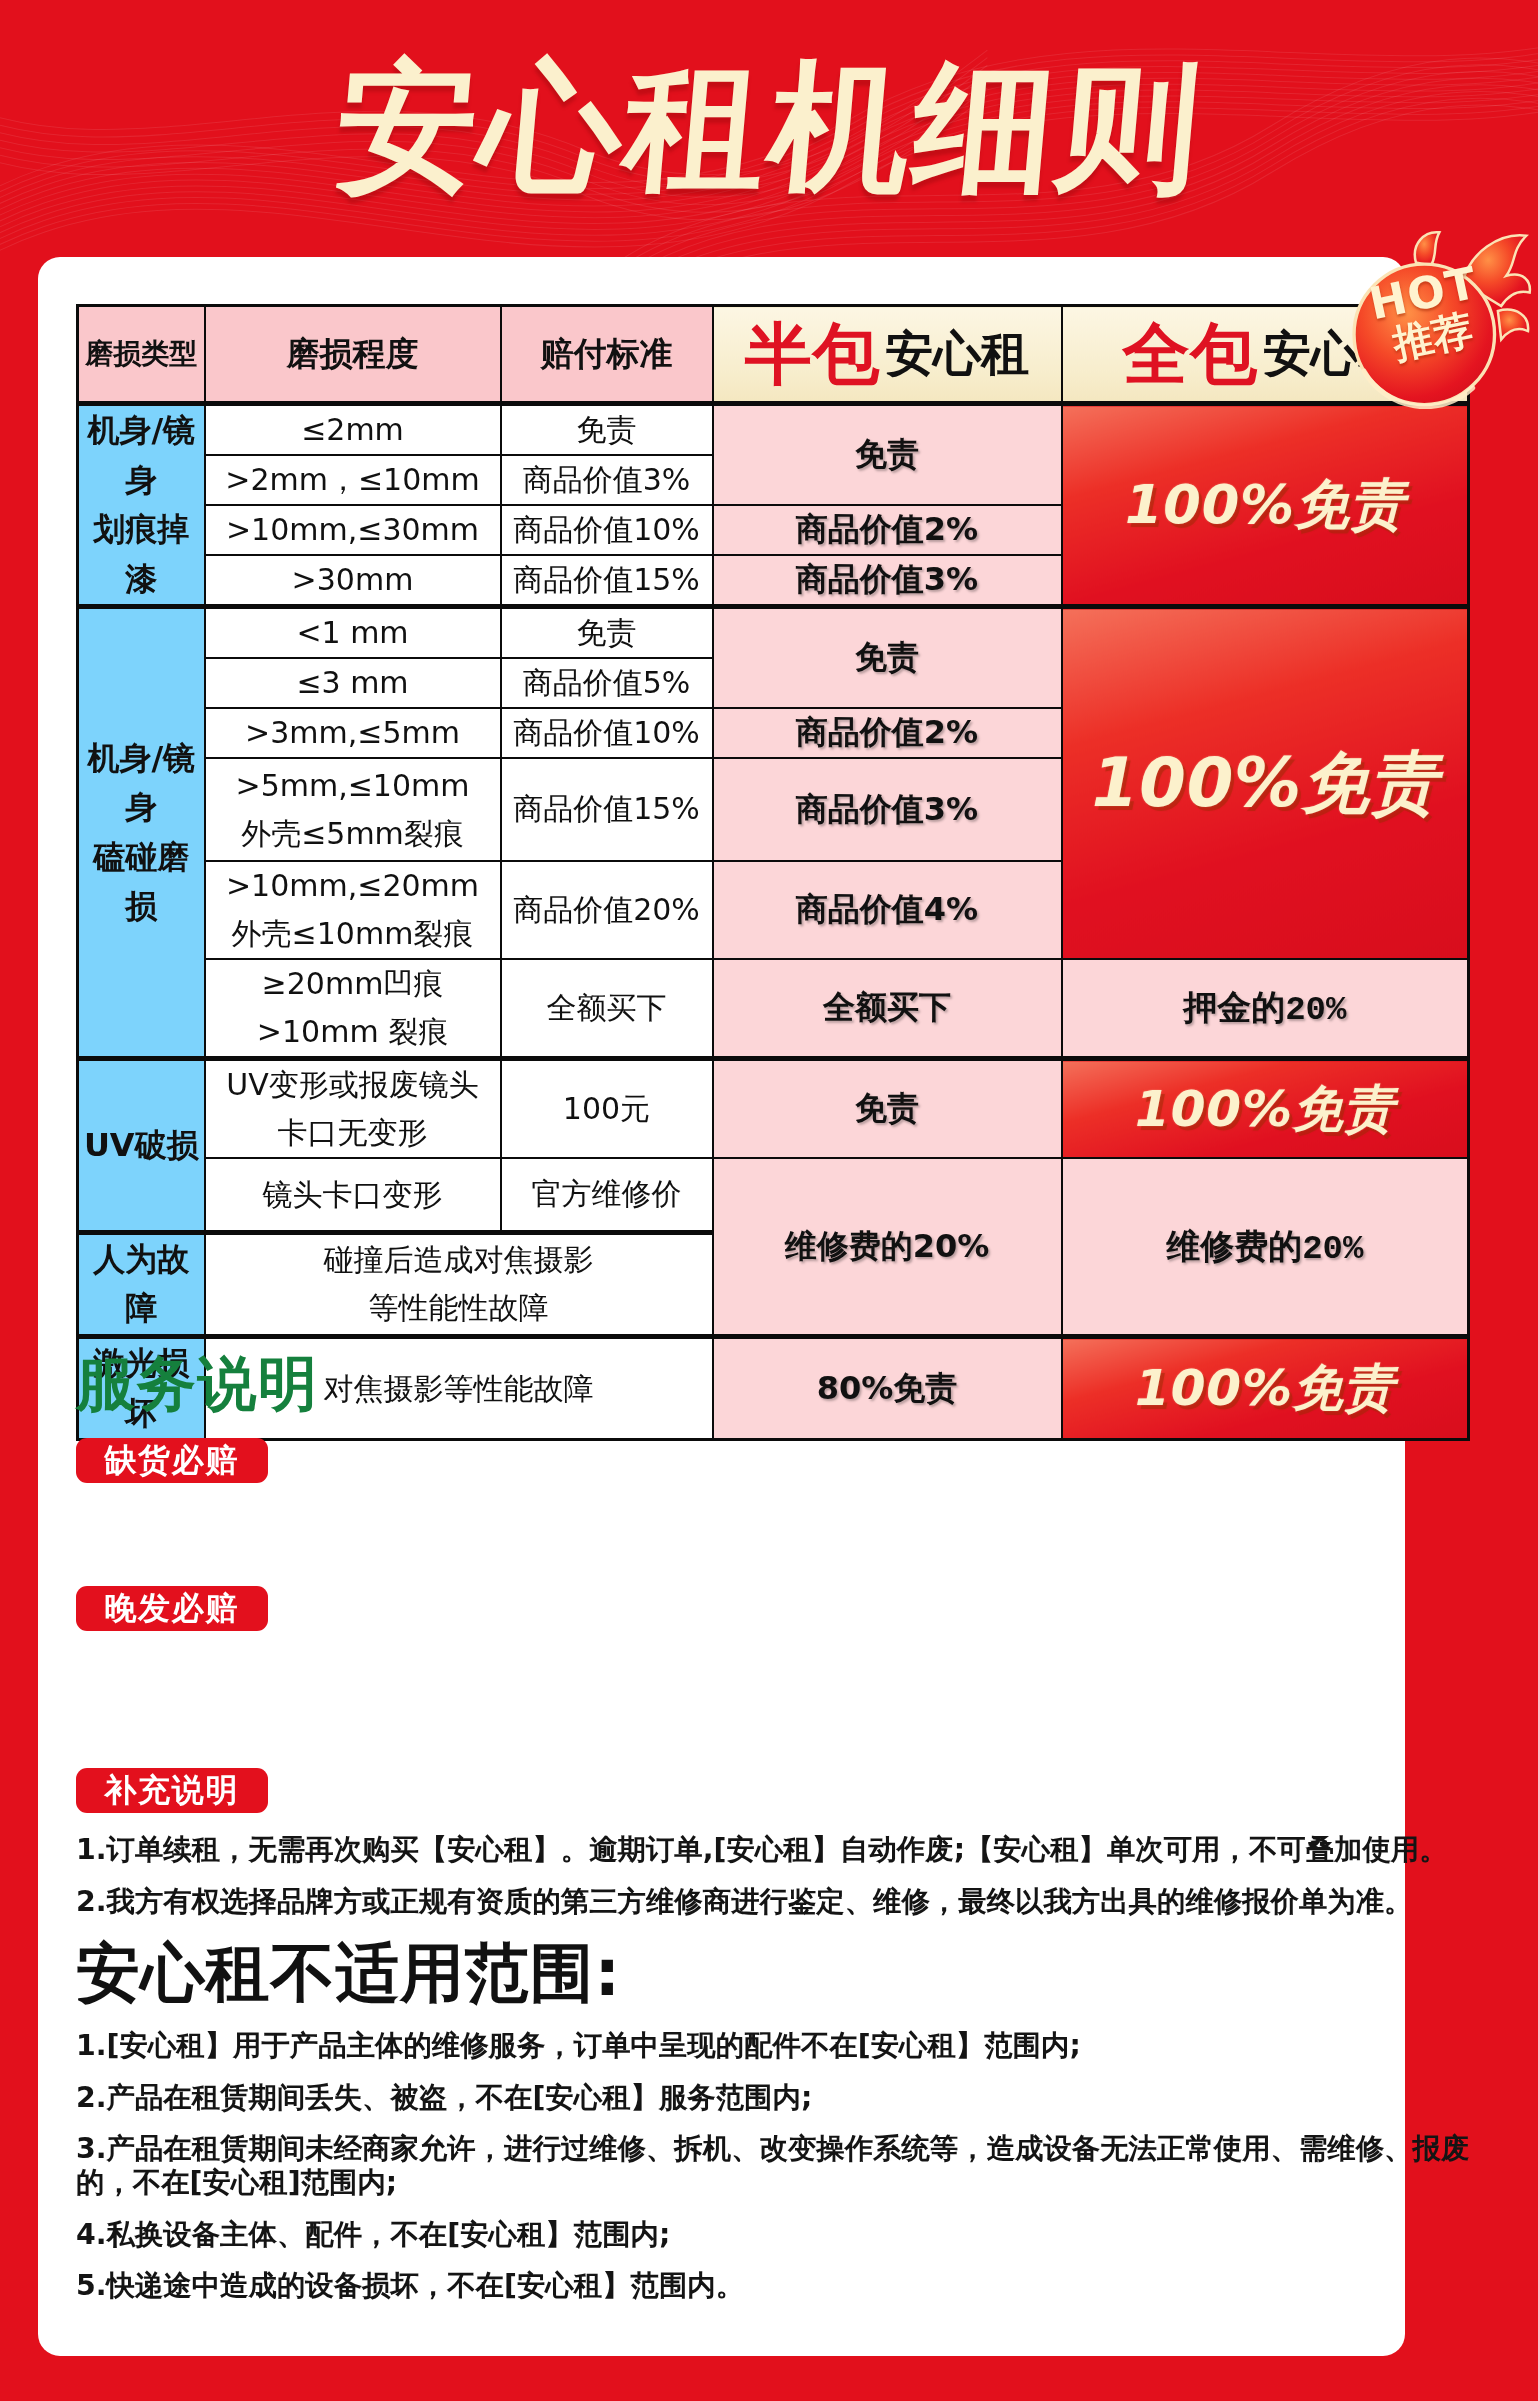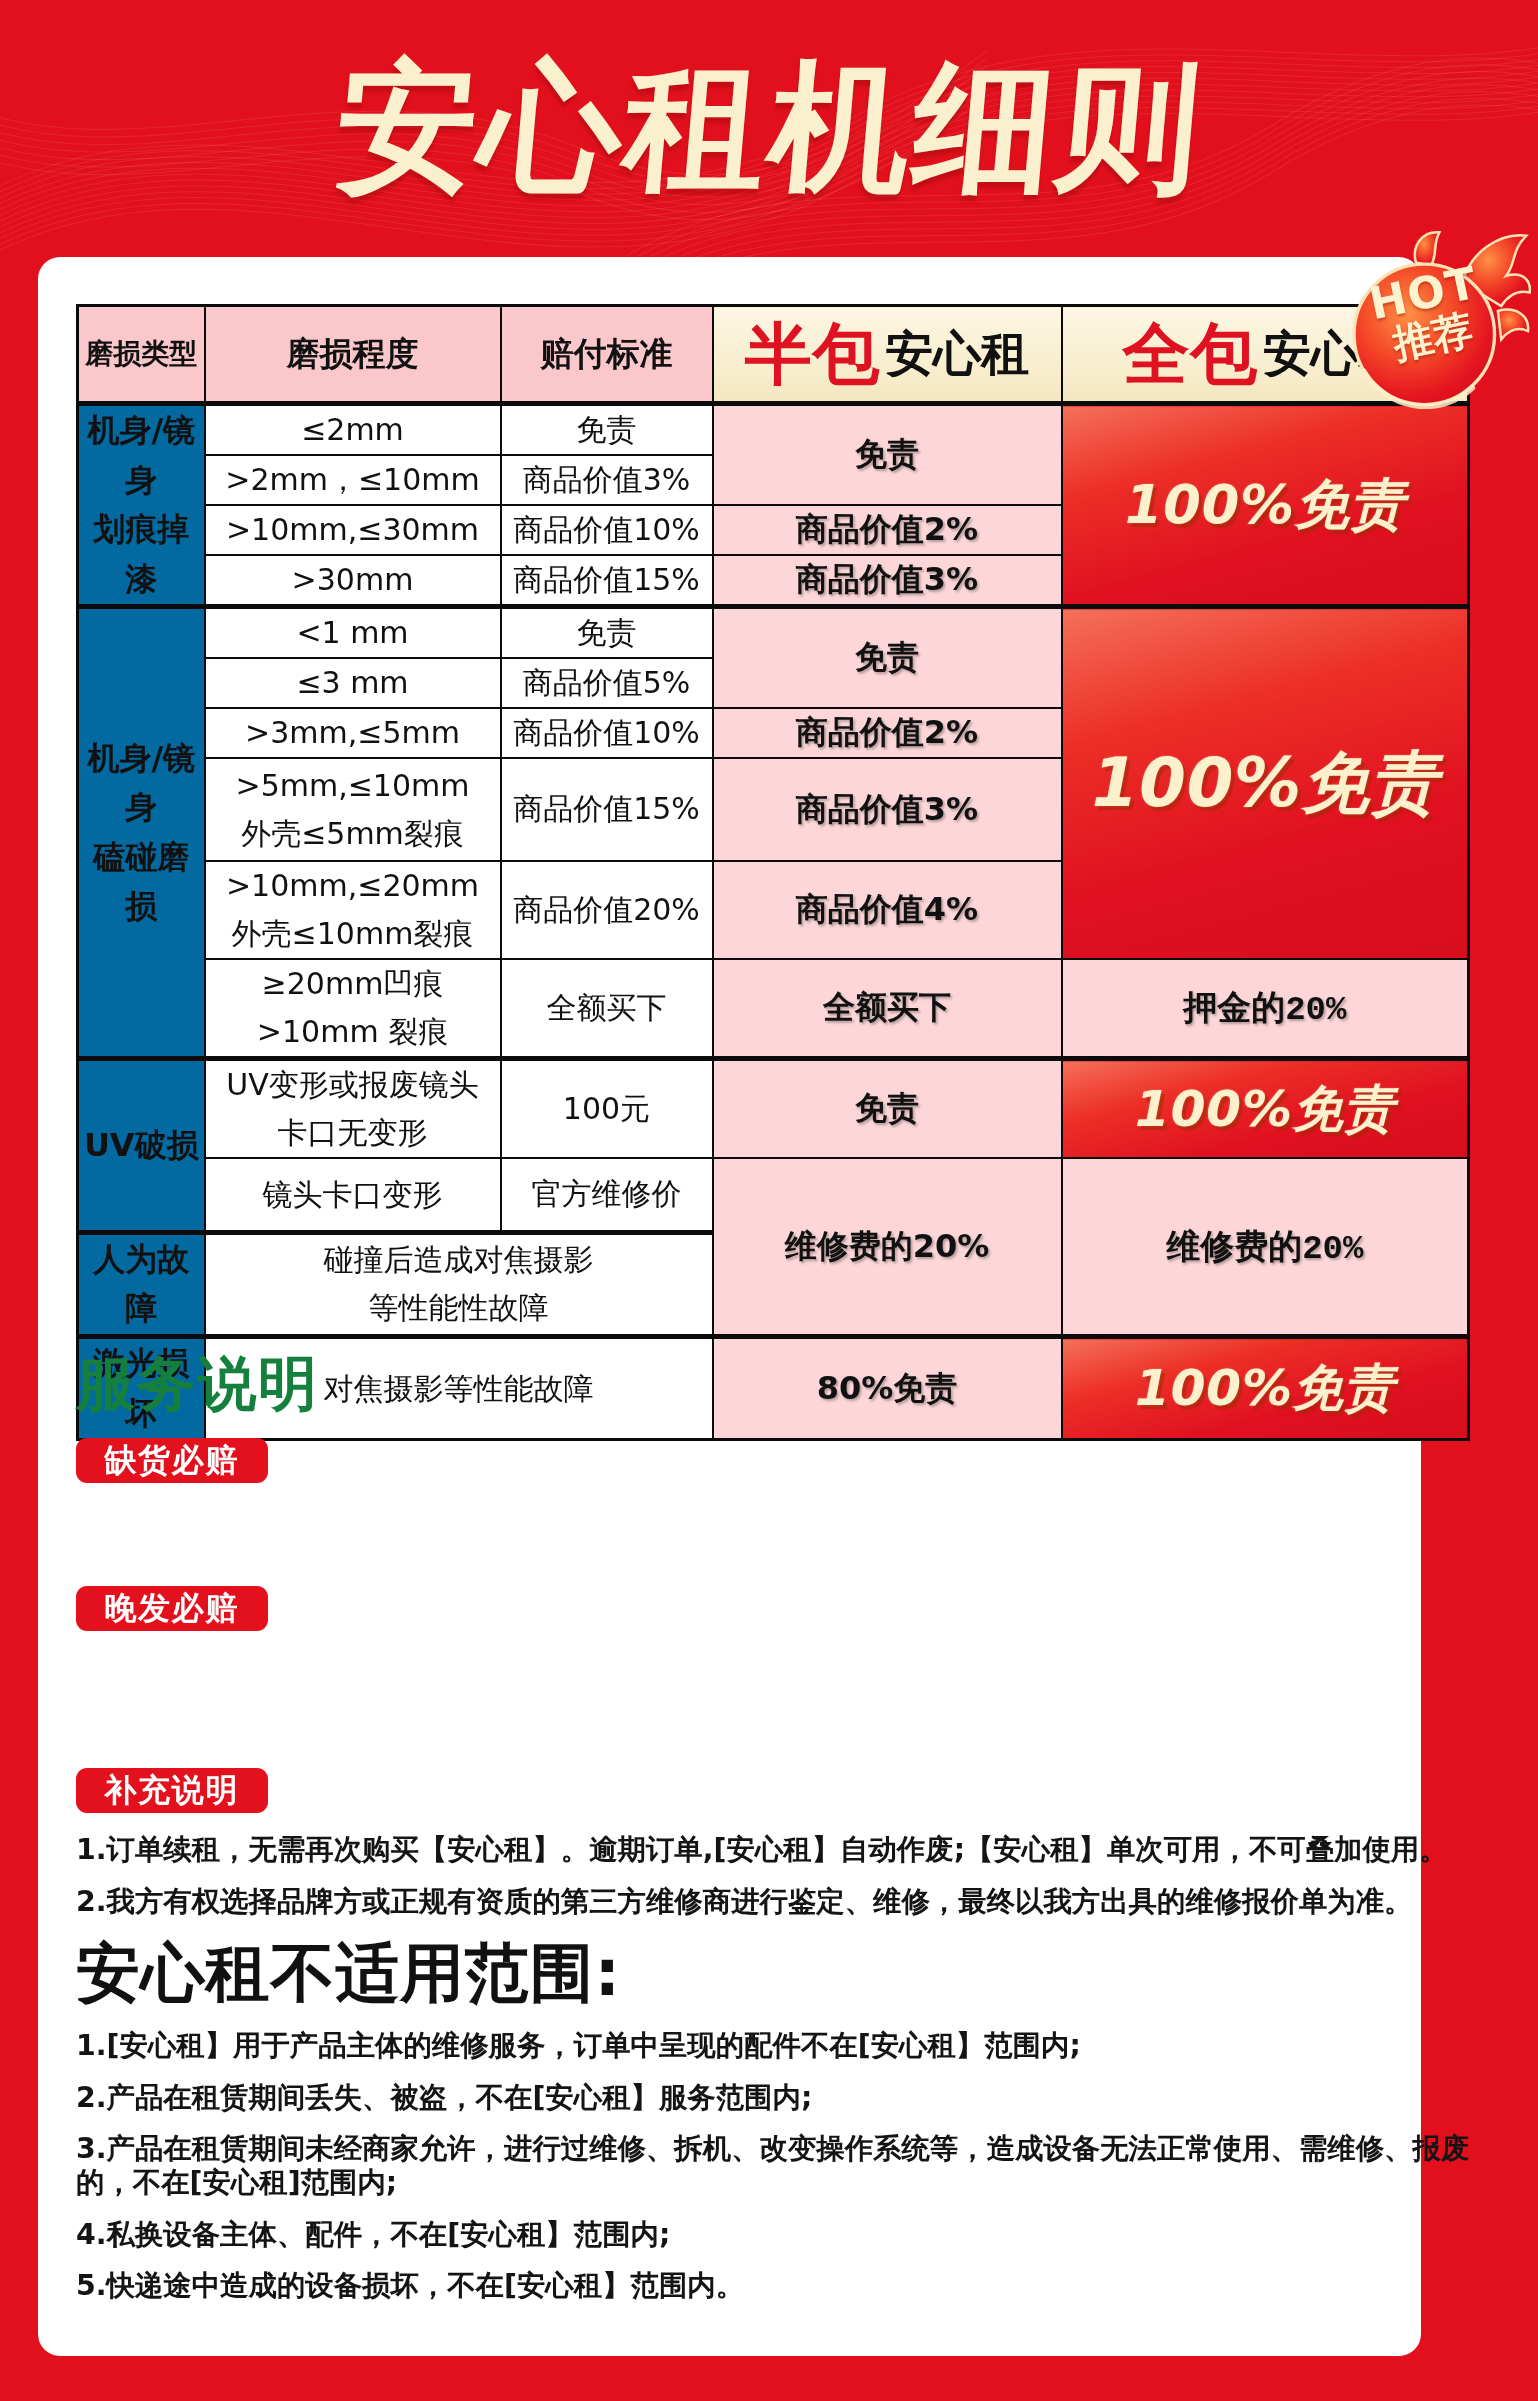--- a/index.html
+++ b/index.html
@@ -15,21 +15,21 @@
     position:absolute;left:0;top:33px;width:1539px;height:192px;
     display:flex;align-items:center;justify-content:center;
     font-size:141px;font-weight:900;letter-spacing:3.3px;
     color:#FBF0CD;transform:skewX(-5deg);
     text-shadow:0 5.9px 3.3px rgba(130,8,8,.30);
     white-space:nowrap;
   }
   
   .card{
     position:absolute;left:38px;top:257px;width:1367px;height:2099px;
-    background:#ffffff;border-radius:22px;padding-left:16px;
+    background:#ffffff;border-radius:22px;
   }
   
   .hot{position:absolute;left:1339px;top:224px;width:194px;height:194px;}
   .hot-text{
     position:absolute;left:1357px;top:251px;width:142px;height:126px;
     display:flex;flex-direction:column;align-items:center;justify-content:center;
     transform:rotate(-12deg);color:#FFF3CF;font-weight:900;line-height:1.05;
     text-shadow:0 2.5px 2.5px rgba(150,30,0,.45);
   }
   .hot-text .l1{font-size:44px;letter-spacing:1.7px;}
@@ -44,21 +44,21 @@
     border:2.5px solid #0b0b0b;padding:0;color:#111;
     text-align:center;vertical-align:middle;overflow:hidden;
   }
   tr.group-start td{border-top-width:5px;}
   tr.thead td{border-bottom-width:5px;}
   td.hp{background:#FAC7CB;font-weight:700;font-size:33px;}
   td.hp.small{font-size:28px;}
   td.hc{background:linear-gradient(180deg,#FCF6E3 0%,#F7EDCC 70%,#F4E7C0 100%);white-space:nowrap;}
   td.hc .em{color:#DF1222;font-weight:900;font-size:67px;vertical-align:middle;letter-spacing:0.8px;}
   td.hc .suffix{color:#111;font-weight:900;font-size:48px;vertical-align:middle;margin-left:5px;}
-  td.type{background:#0369a1;font-weight:700;font-size:32px;line-height:1.55;margin-top:35px;}
+  td.type{background:#7dd3fc;font-weight:700;font-size:32px;line-height:1.55;margin-top:35px;}
   td.type span{display:block;}
   td.deg{background:#fff;text-align:left;padding-left:27px;font-size:30px;font-weight:500;line-height:1.6;}
   td.deg span{display:block;}
   td.std{background:#fff;font-size:30px;font-weight:500;}
   td.half{
     background:#FCD6D8;font-weight:800;font-size:32px;
     text-shadow:1.7px 1.7px 2.5px rgba(0,0,0,.28);
   }
   td.fullpink{
     background:#FCD6D8;font-weight:800;font-size:34px;

